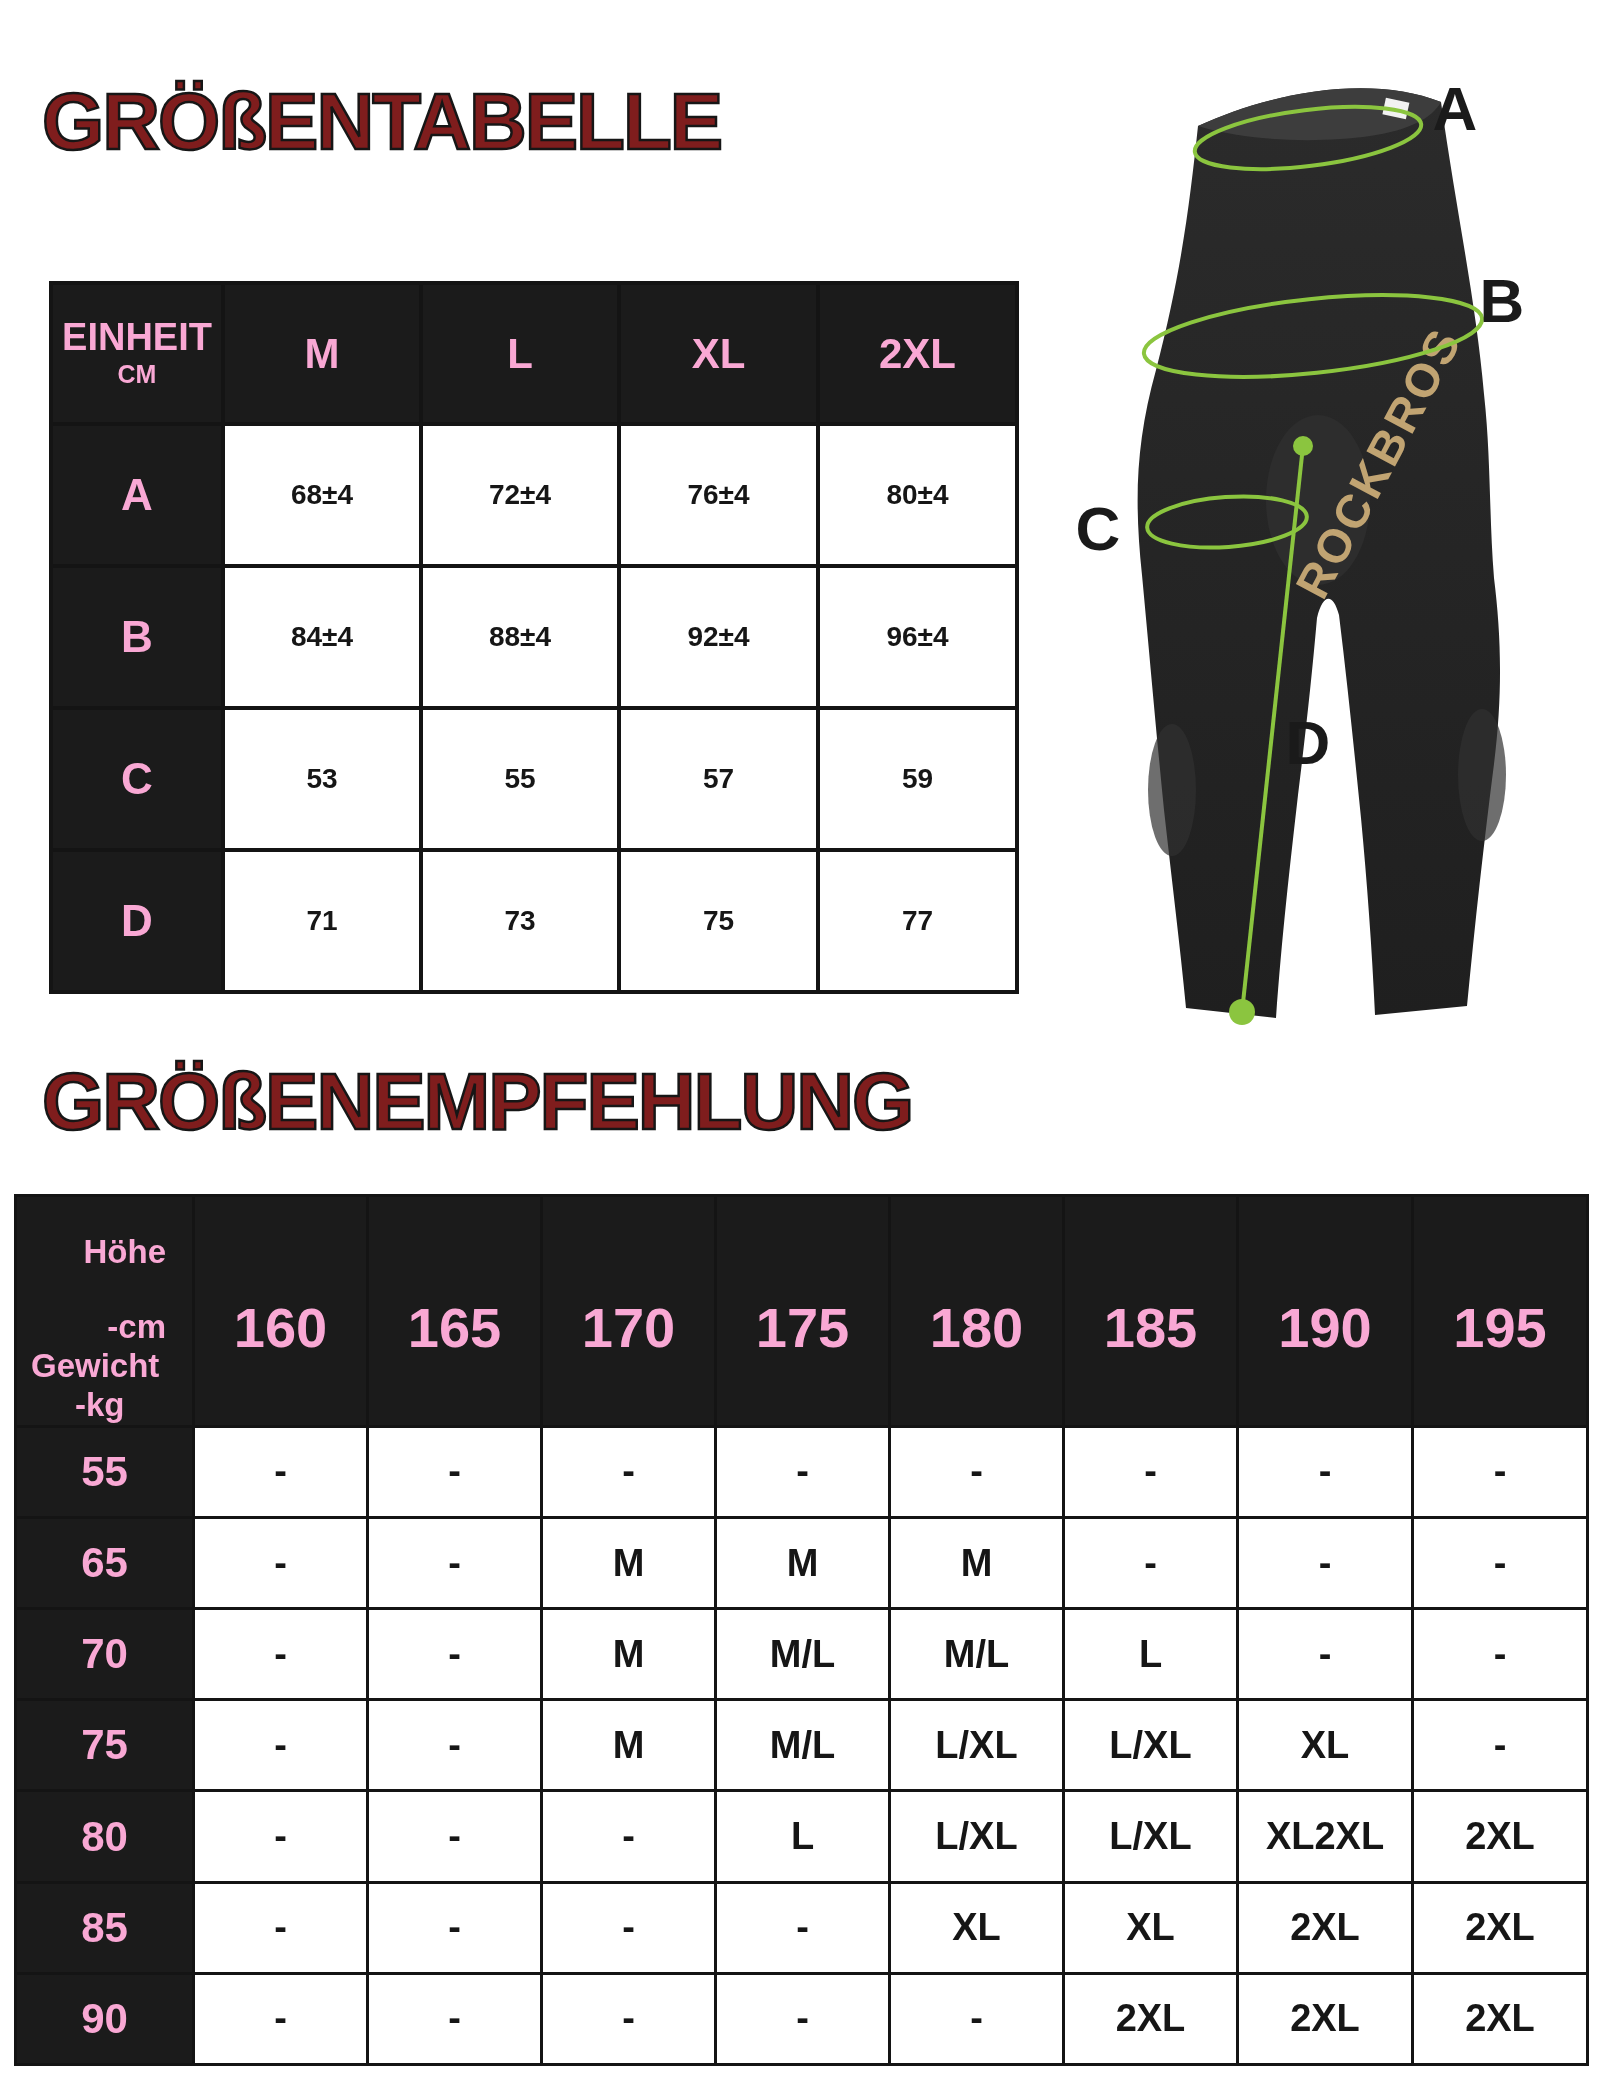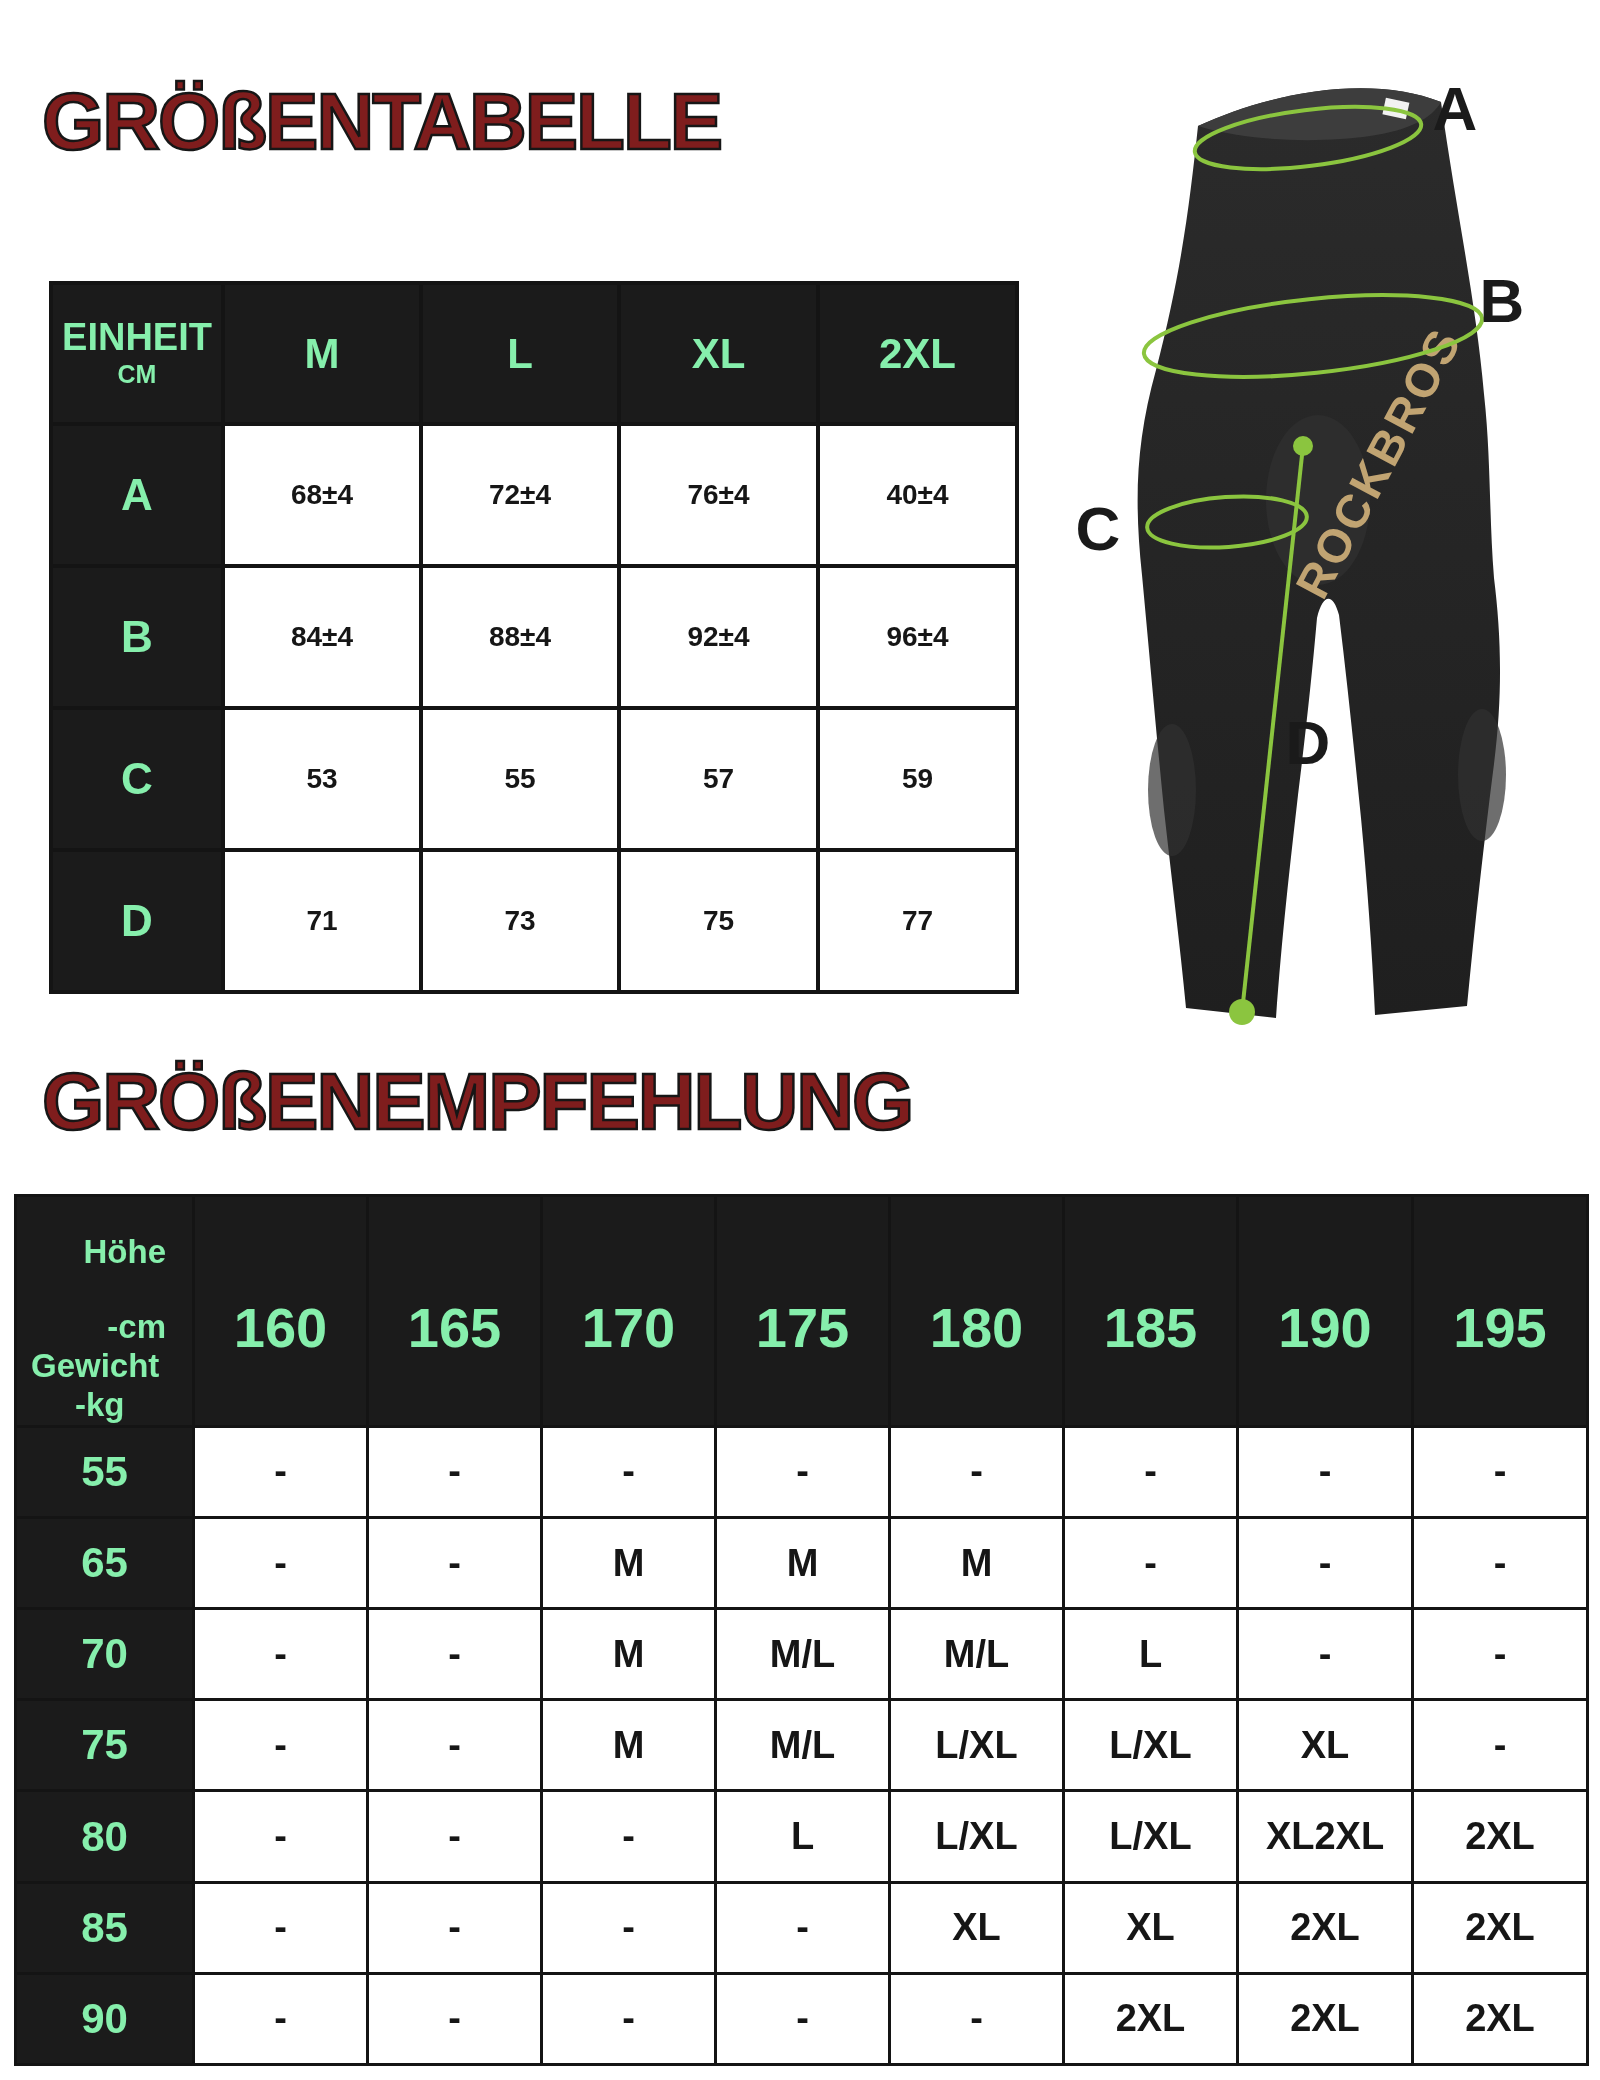--- a/index.html
+++ b/index.html
@@ -5,21 +5,21 @@
   html,body{margin:0;padding:0;background:#ffffff;}
   .page{position:relative;width:1600px;height:2080px;background:#ffffff;overflow:hidden;
         font-family:"Liberation Sans",sans-serif;color:#161616;}
   .title{position:absolute;left:42px;font-weight:900;font-size:80px;line-height:1;
          letter-spacing:-2px;color:#7f1d1d;-webkit-text-stroke:2.5px #161616;white-space:nowrap;}
   #title-size-table{top:82px;}
   #title-recommendation{top:1062px;}
 
   table{border-collapse:collapse;table-layout:fixed;}
   th,td{padding:0;text-align:center;vertical-align:middle;}
-  .dark{background:#1b1b1b;color:#86efac;}
+  .dark{background:#1b1b1b;color:#f9a8d4;}
   .light{background:#ffffff;color:#161616;}
 
   
   .t1{position:absolute;left:49px;top:281px;width:966px;height:709px;}
   .t1 th,.t1 td{border:4px solid #141414;}
   .t1 thead tr{height:141px;}
   .t1 tbody tr{height:142px;}
   .t1 .colhead{font-size:42px;font-weight:bold;}
   .t1 .rowlabel{font-size:44px;font-weight:bold;}
   .t1 td.val{font-size:28px;font-weight:bold;}
@@ -69,21 +69,21 @@
           <th class="dark colhead">XL</th>
           <th class="dark colhead">2XL</th>
         </tr>
     </thead>
     <tbody id="t1-body">
         <tr>
           <th class="dark rowlabel">A</th>
           <td class="light val">68±4</td>
           <td class="light val">72±4</td>
           <td class="light val">76±4</td>
-          <td class="light val">40±4</td>
+          <td class="light val">80±4</td>
         </tr>
         <tr>
           <th class="dark rowlabel">B</th>
           <td class="light val">84±4</td>
           <td class="light val">88±4</td>
           <td class="light val">92±4</td>
           <td class="light val">96±4</td>
         </tr>
         <tr>
           <th class="dark rowlabel">C</th>

